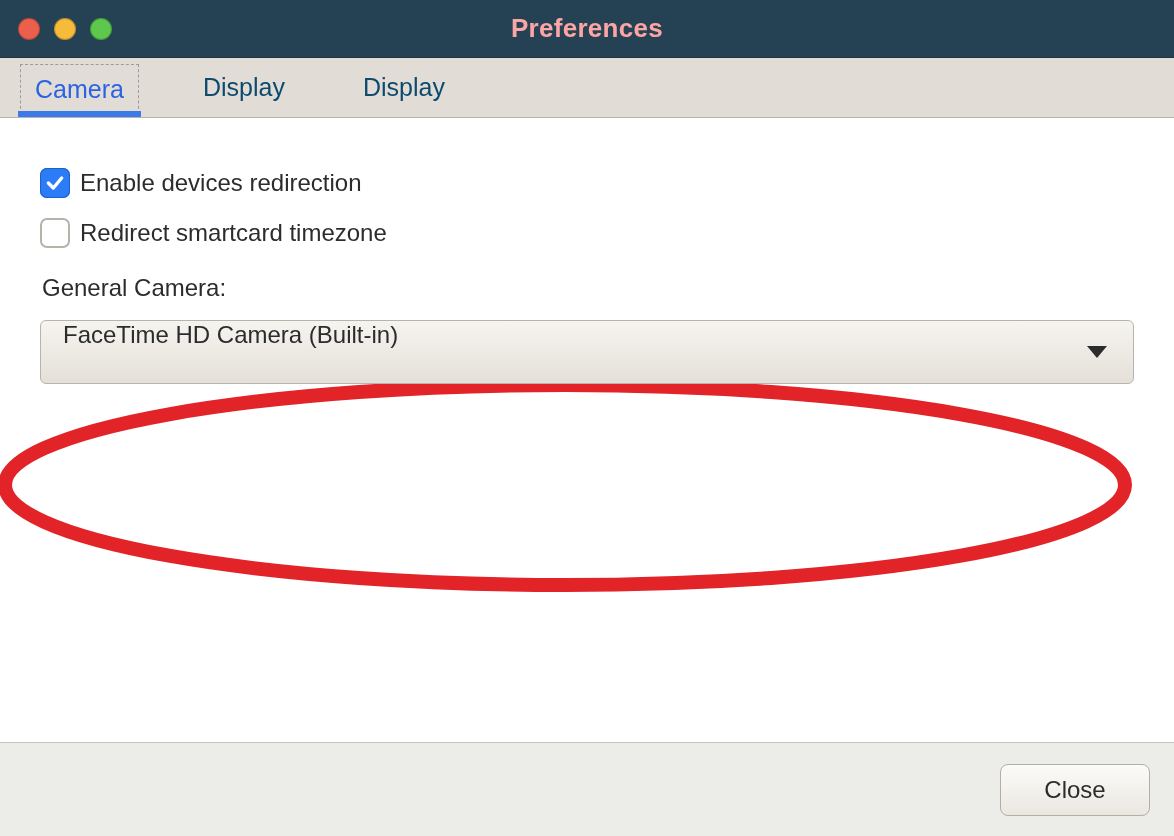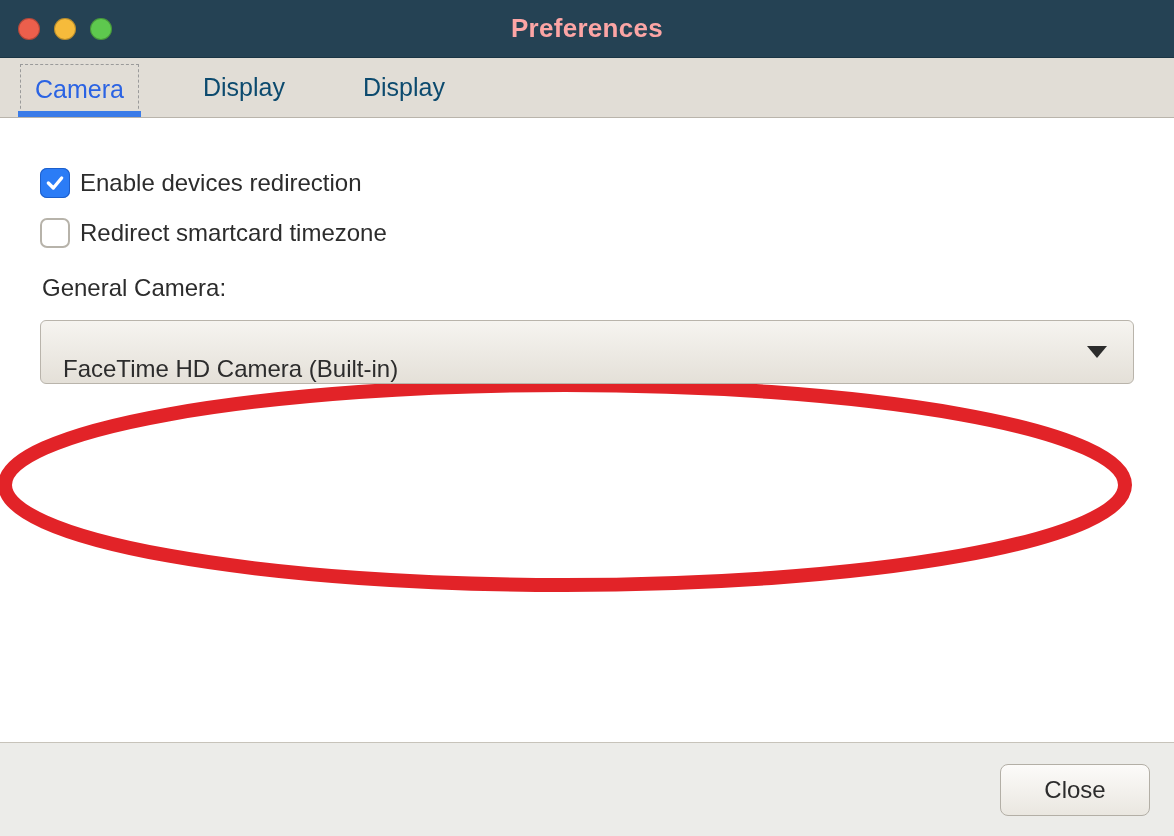--- a/index.html
+++ b/index.html
@@ -123,21 +123,21 @@
     color: #2c2c2c;
     margin: 26px 0 18px 2px;
   }
 
   .dropdown {
     height: 64px;
     border: 1px solid #b9b4ab;
     border-radius: 6px;
     background: linear-gradient(#f6f4f0, #e4e0d8);
     display: flex;
-    align-items: flex-end;
+    align-items: flex-start;
     padding: 0 22px;
     font-size: 24px;
     color: #2c2c2c;
     cursor: pointer;
     position: relative;
     margin-top: 10px;
   }
   .dropdown .caret {
     position: absolute;
     right: 26px;

